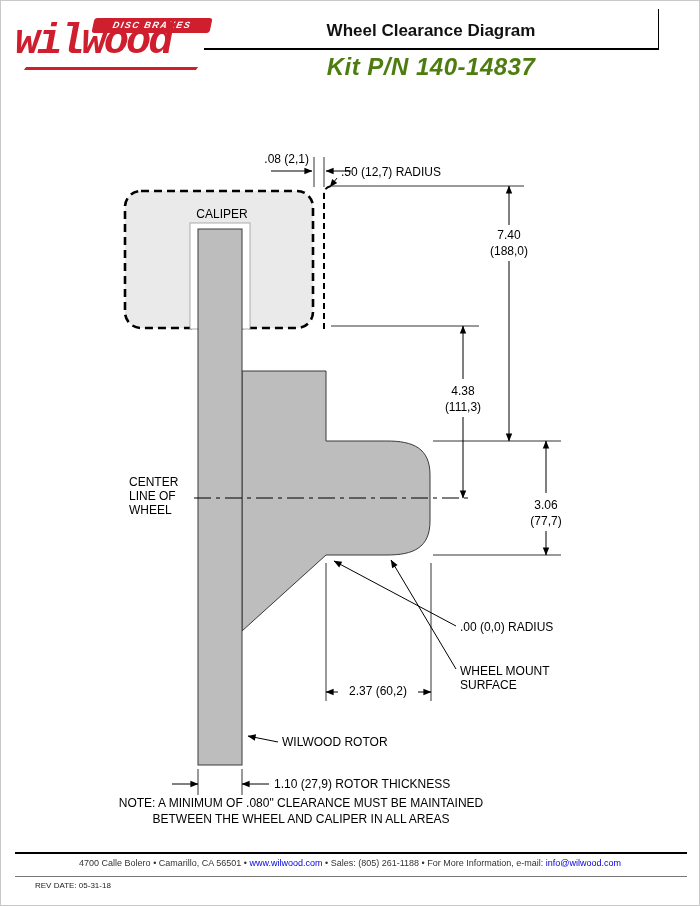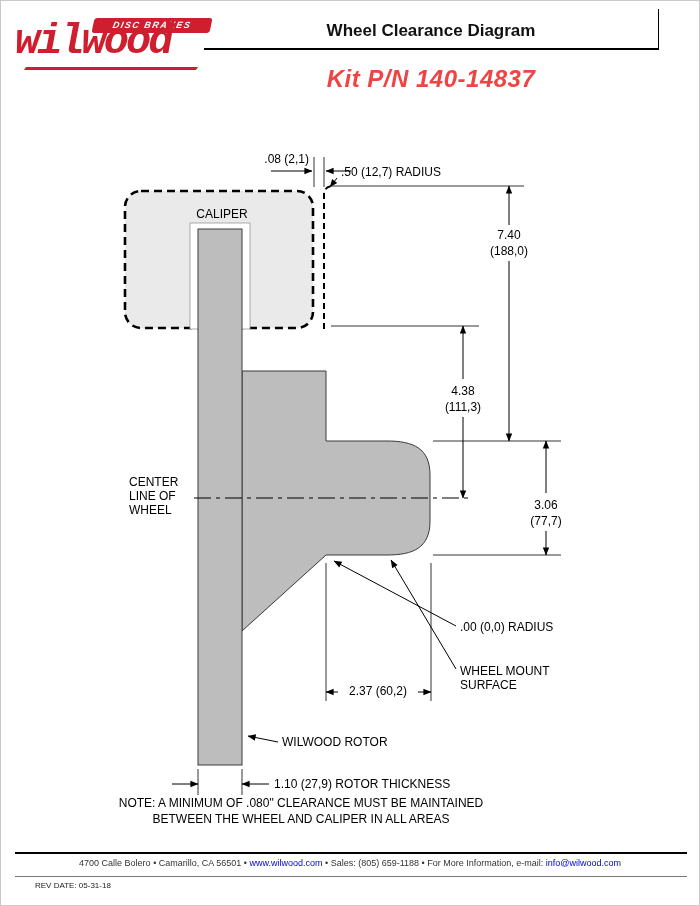--- a/index.html
+++ b/index.html
@@ -16,21 +16,21 @@
     font-size:9px;letter-spacing:1.5px;text-align:center;line-height:15px;
   }
   .logo-script{
     position:absolute;left:0;top:6px;font-family:Liberation Mono, monospace;font-style:italic;
     font-weight:bold;font-size:42px;line-height:1;color:#cf1f2e;letter-spacing:-3px;
   }
   .logo-underline{position:absolute;left:10px;top:52px;width:172px;height:3px;background:#cf1f2e;transform:skewX(-35deg);}
   .doc-title{position:absolute;left:210px;top:20px;width:440px;text-align:center;font-size:17px;font-weight:bold;color:#111;}
   .header-rule{position:absolute;left:203px;top:47px;width:455px;height:2px;background:#000;}
   .header-tick{position:absolute;left:657px;top:8px;width:1px;height:41px;background:#000;}
-  .kit-number{position:absolute;left:210px;top:64px;width:440px;text-align:center;font-size:24px;font-weight:bold;font-style:italic;color:#ef4444;letter-spacing:.5px;}
+  .kit-number{position:absolute;left:210px;top:52px;width:440px;text-align:center;font-size:24px;font-weight:bold;font-style:italic;color:#4d7c0f;letter-spacing:.5px;}
   
   .diagram{position:absolute;left:0;top:128px;}
   .diagram text{font-family:"Liberation Sans",sans-serif;font-size:12px;fill:#000;}
   .dim{stroke:#000;stroke-width:1;fill:none;}
   .thin{stroke:#000;stroke-width:0.8;fill:none;}
   .dash2{stroke:#000;stroke-width:2;stroke-dasharray:6 4;fill:none;}
   .caliper{stroke:#000;stroke-width:2.6;stroke-dasharray:8 5;}
   .metal{stroke:#3a3a3a;stroke-width:1;}
   .cline{stroke:#000;stroke-width:1.1;stroke-dasharray:17 5 4 5;}
   
@@ -155,18 +155,18 @@
     </g>
 
     <g>
       <text x="300" y="678" text-anchor="middle">NOTE: A MINIMUM OF .080" CLEARANCE MUST BE MAINTAINED</text>
       <text x="300" y="694" text-anchor="middle">BETWEEN THE WHEEL AND CALIPER IN ALL AREAS</text>
     </g>
   </svg>
 
   <div class="footer-rule"></div>
   <div class="footer-text">
-    <span>4700 Calle Bolero • Camarillo, CA 56501 • </span><a>www.wilwood.com</a><span> • Sales: (805) 659-1188 • For More Information, e-mail: </span><a>info@wilwood.com</a>
+    <span>4700 Calle Bolero • Camarillo, CA 56501 • </span><a>www.wilwood.com</a><span> • Sales: (805) 261-1188 • For More Information, e-mail: </span><a>info@wilwood.com</a>
   </div>
   <div class="footer-rule2"></div>
   <div class="rev">REV DATE:  05-31-18</div>
 
 </div>
 
 </body></html>

